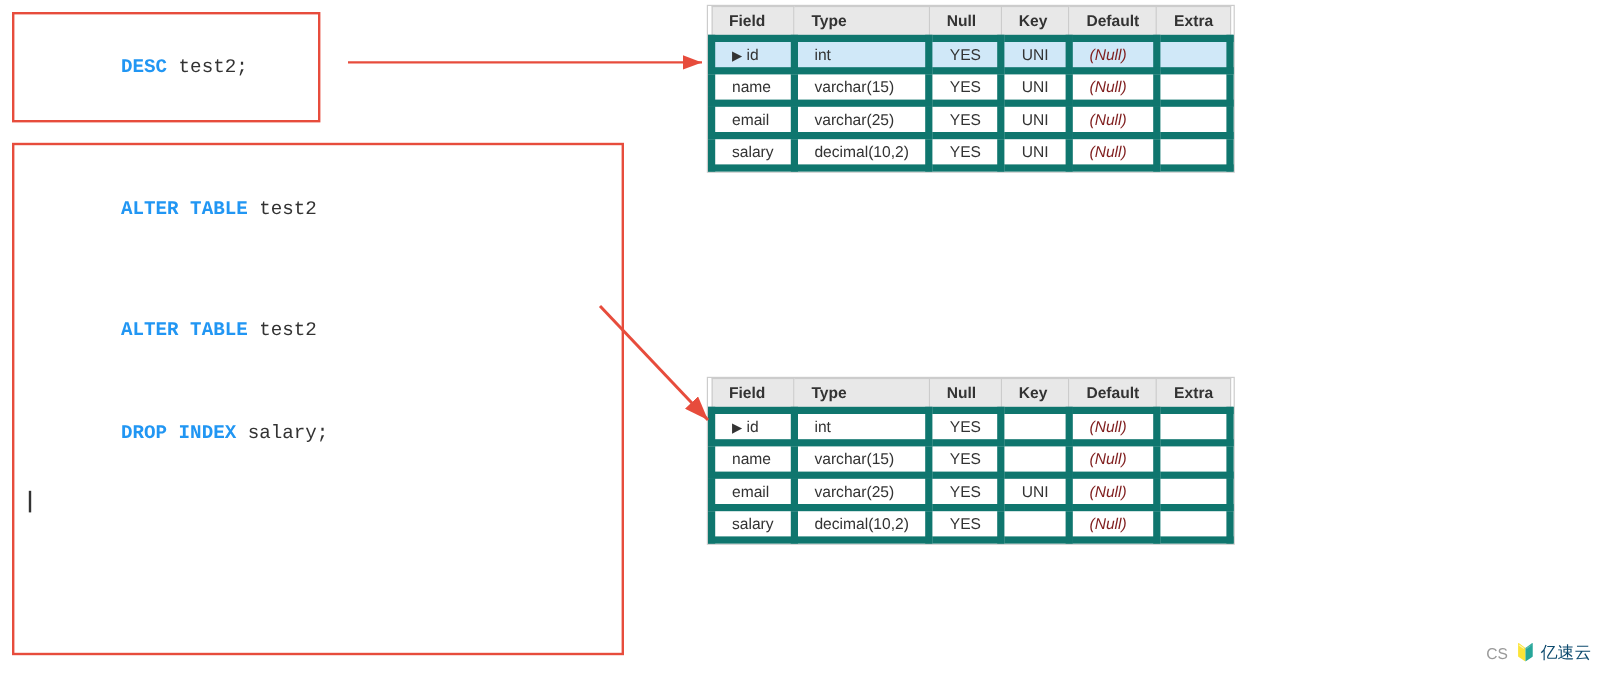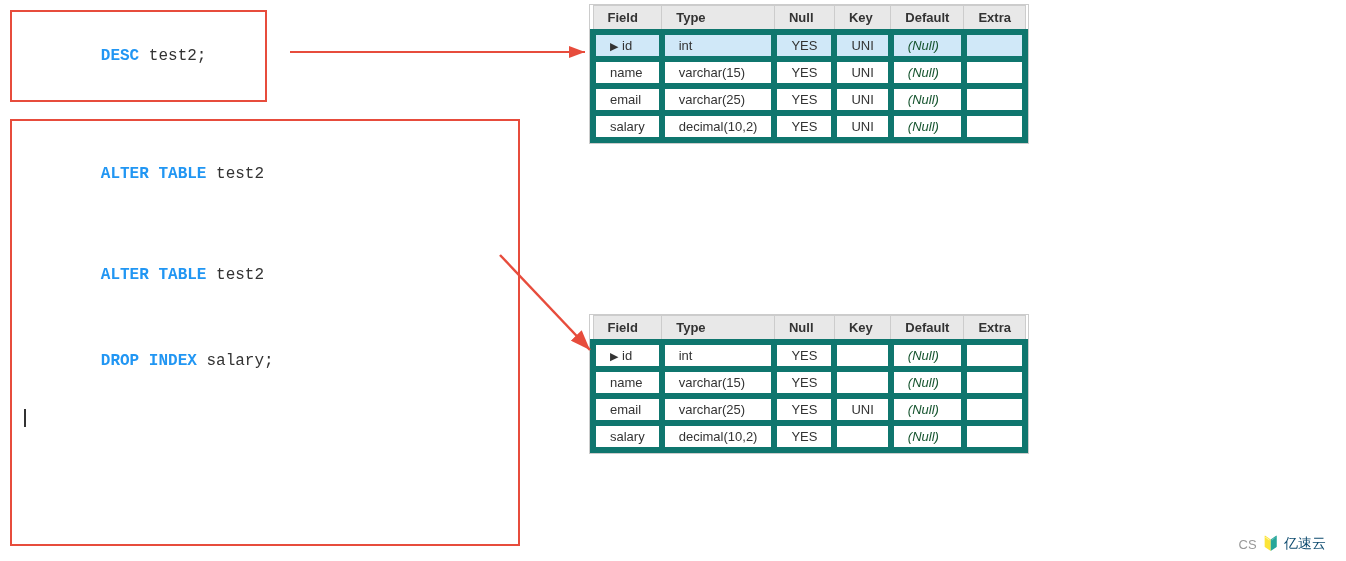--- a/index.html
+++ b/index.html
@@ -90,21 +90,21 @@
       margin-top: 38px;
     }
 
     .db-table td {
       border: 6px solid #0f766e;
       padding: 3px 14px;
       color: #333;
     }
 
     .db-table td.null-val {
-      color: #14532d;
+      color: #7f1d1d;
       font-style: italic;
     }
 
     .db-table tr.selected-row td {
       background: #d0e8f8;
     }
 
     
     .table1-wrapper {
       position: absolute;

